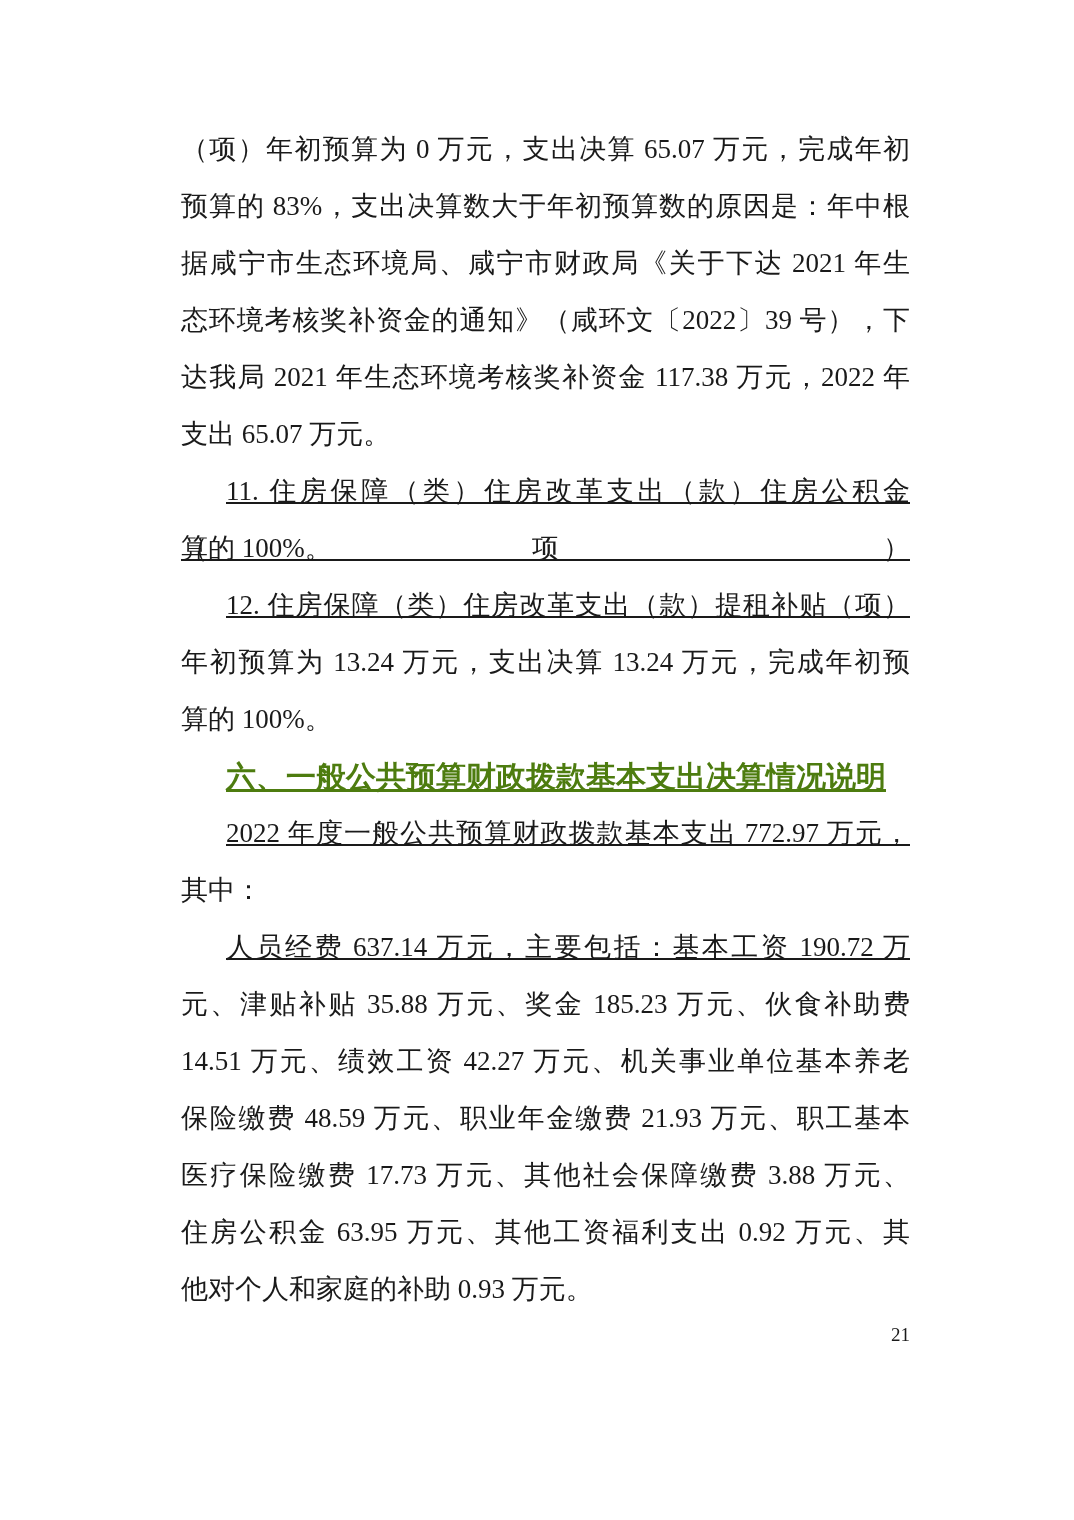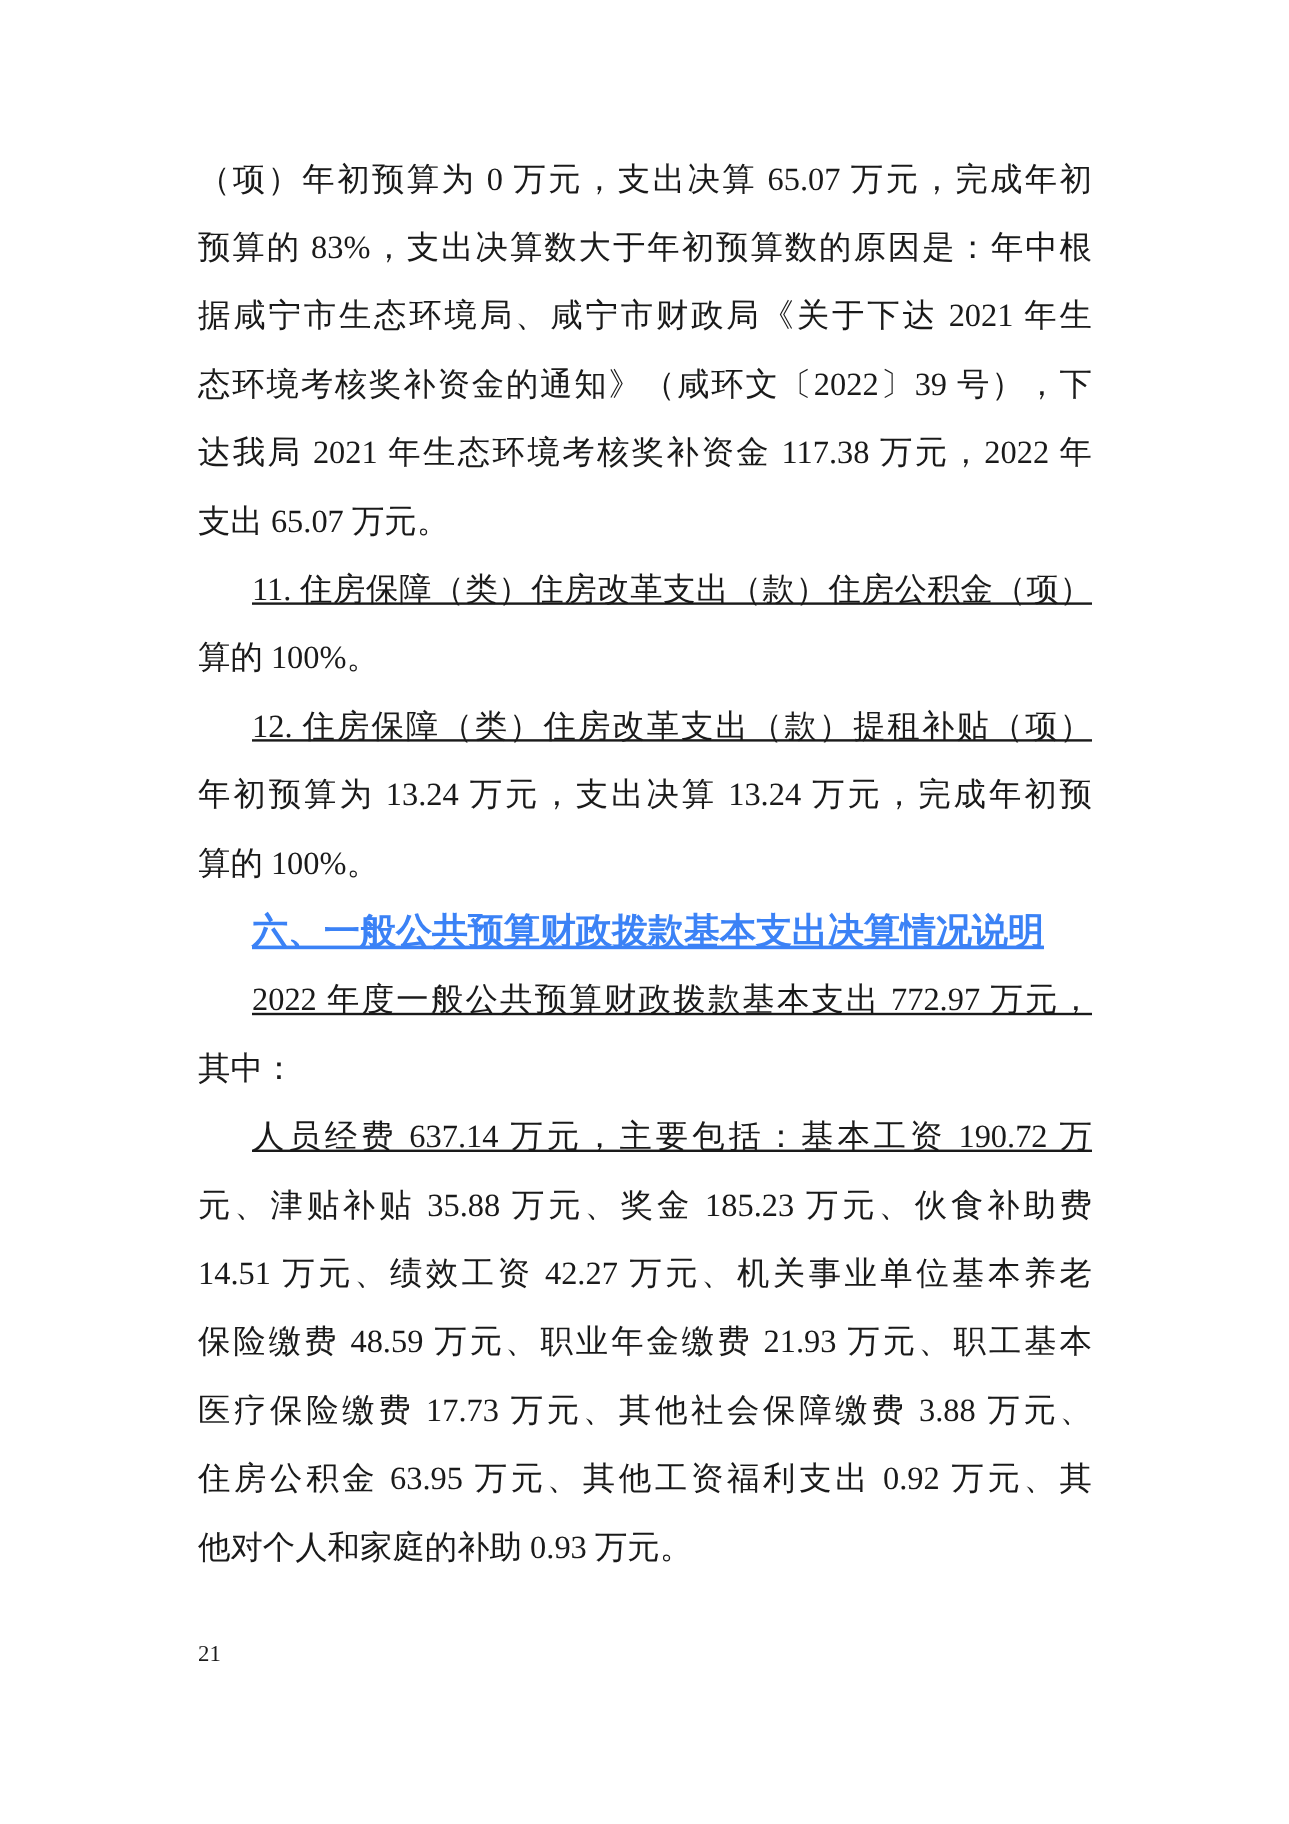--- a/index.html
+++ b/index.html
@@ -21,45 +21,46 @@
     left: 165px;
     top: 121px;
     width: 745px;
   }
   .line {
     font-size: 27px;
     line-height: 57px;
     height: 57px;
     text-align: left;
     white-space: nowrap;
+    margin-left: 16px;
   }
   .line.j {
     white-space: normal;
     text-align: justify;
     text-align-last: justify;
     text-justify: inter-ideograph;
   }
   .line.ind {
     text-indent: 45px;
     text-decoration: underline;
   }
   .line.heading {
     font-family: "Liberation Sans", "DejaVu Sans", sans-serif;
     font-weight: 700;
     font-size: 30px;
-    color: #3b82f6;
+    color: #4d7c0f;
     text-align: center;
     text-align-last: left;
   }
   .footer {
     position: absolute;
     left: 165px;
-    top: 1364px;
+    top: 1320px;
     width: 745px;
-    text-align: left;
+    text-align: right;
     font-size: 19px;
     line-height: 30px;
     color: #1a1a1a;
   }
 </style>
 </head>
 <body>
 
 <div class="page">
   <div class="content">

